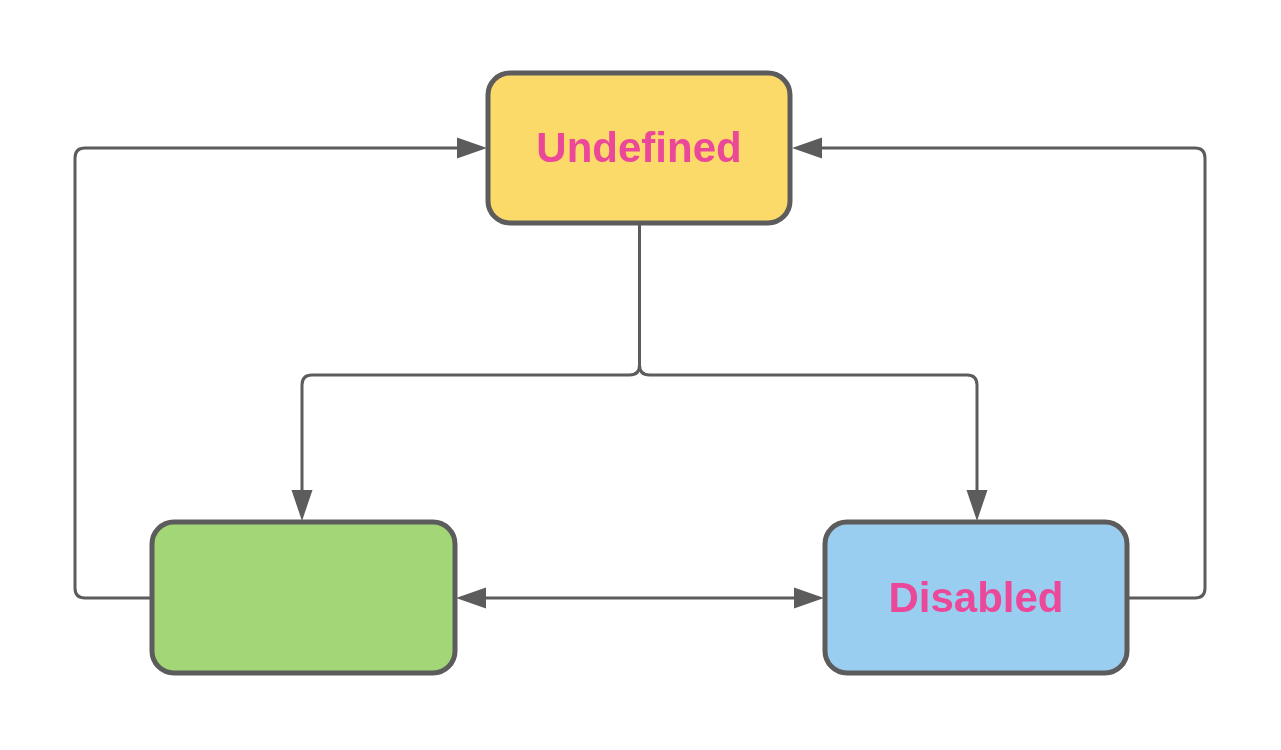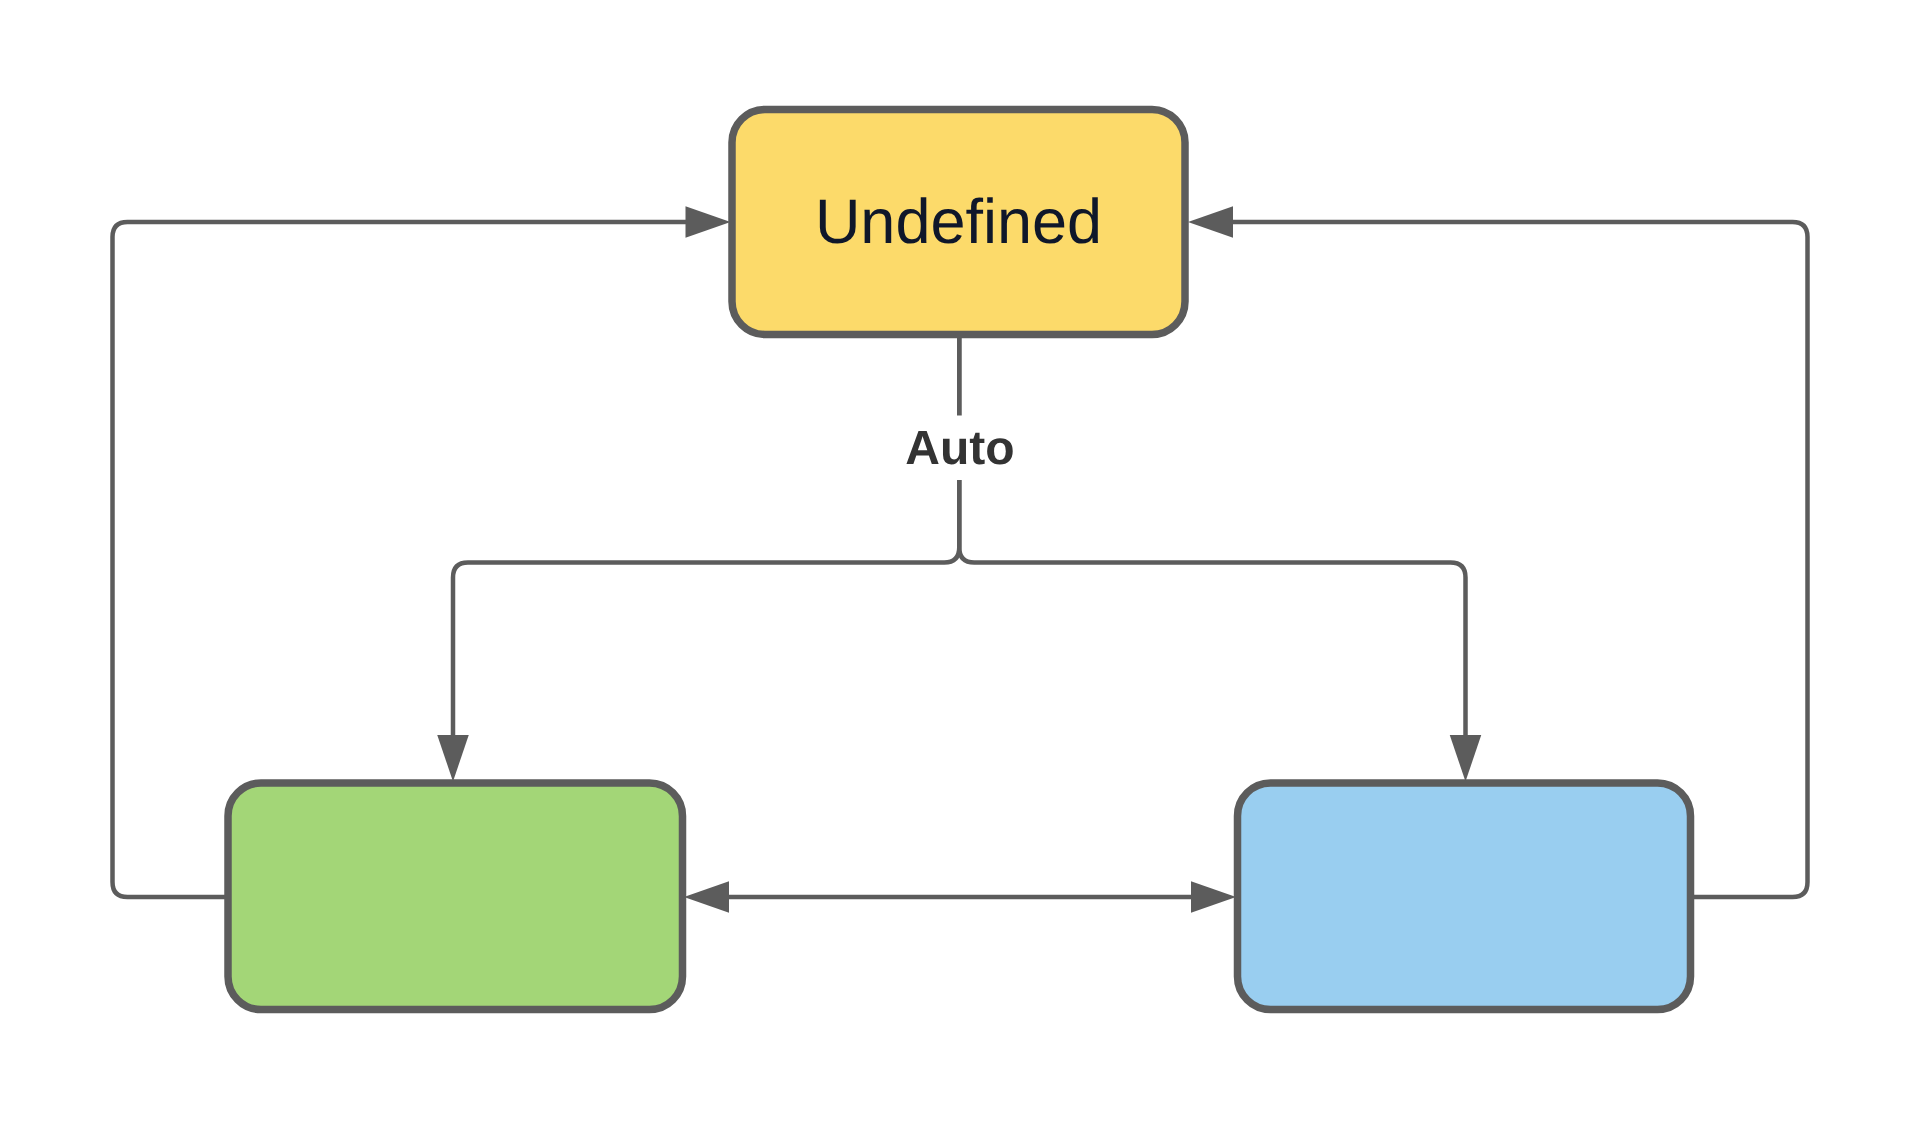--- a/index.html
+++ b/index.html
@@ -19,22 +19,22 @@
     position: absolute;
     top: 0;
     left: 0;
   }
   .node-label {
     position: absolute;
     display: flex;
     align-items: center;
     justify-content: center;
     font-size: 42px;
-    font-weight: 400;
-    color: #0f172a;
+    font-weight: 700;
+    color: #ec4899;
     pointer-events: none;
   }
   .node-label.undefined { left: 488px; top: 73px;  width: 302px; height: 150px; }
   .node-label.enabled   { left: 152px; top: 522px; width: 303px; height: 151px; }
   .node-label.disabled  { left: 825px; top: 522px; width: 302px; height: 151px; }
   .edge-label {
     position: absolute;
     left: 640px;
     top: 277px;
     transform: translateX(-50%);
@@ -78,16 +78,16 @@
     <g stroke-width="5">
       <rect x="488" y="73" width="302" height="150" rx="22" ry="22" fill="#FCDA6A" stroke="#5C5C5C"></rect>
       <rect x="152" y="522" width="303" height="151" rx="22" ry="22" fill="#A3D677" stroke="#5C5C5C"></rect>
       <rect x="825" y="522" width="302" height="151" rx="22" ry="22" fill="#99CEF0" stroke="#5C5C5C"></rect>
     </g>
   </svg>
 
   <div class="node-label undefined">Undefined</div>
 
 
+  <div class="node-label disabled">Disabled</div>
 
-  <div class="edge-label">Auto</div>
 
 </div>
 
 </body></html>

